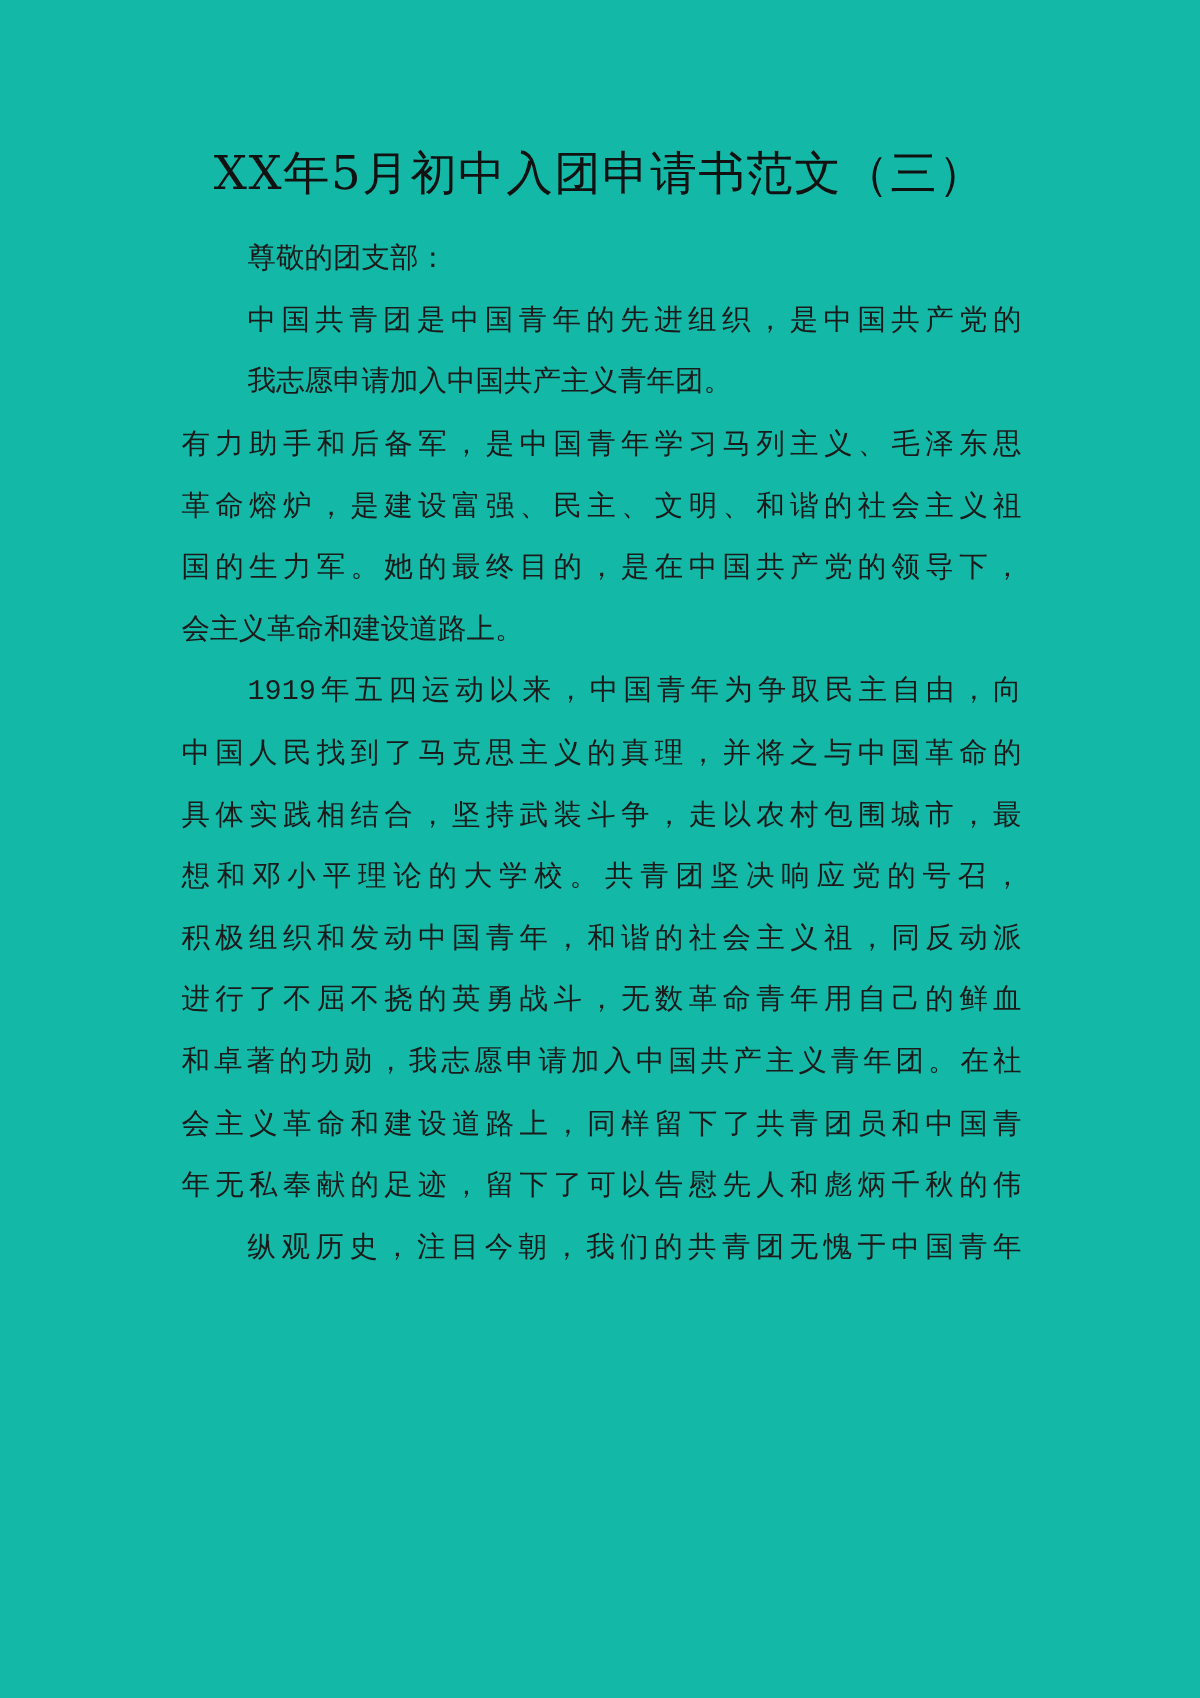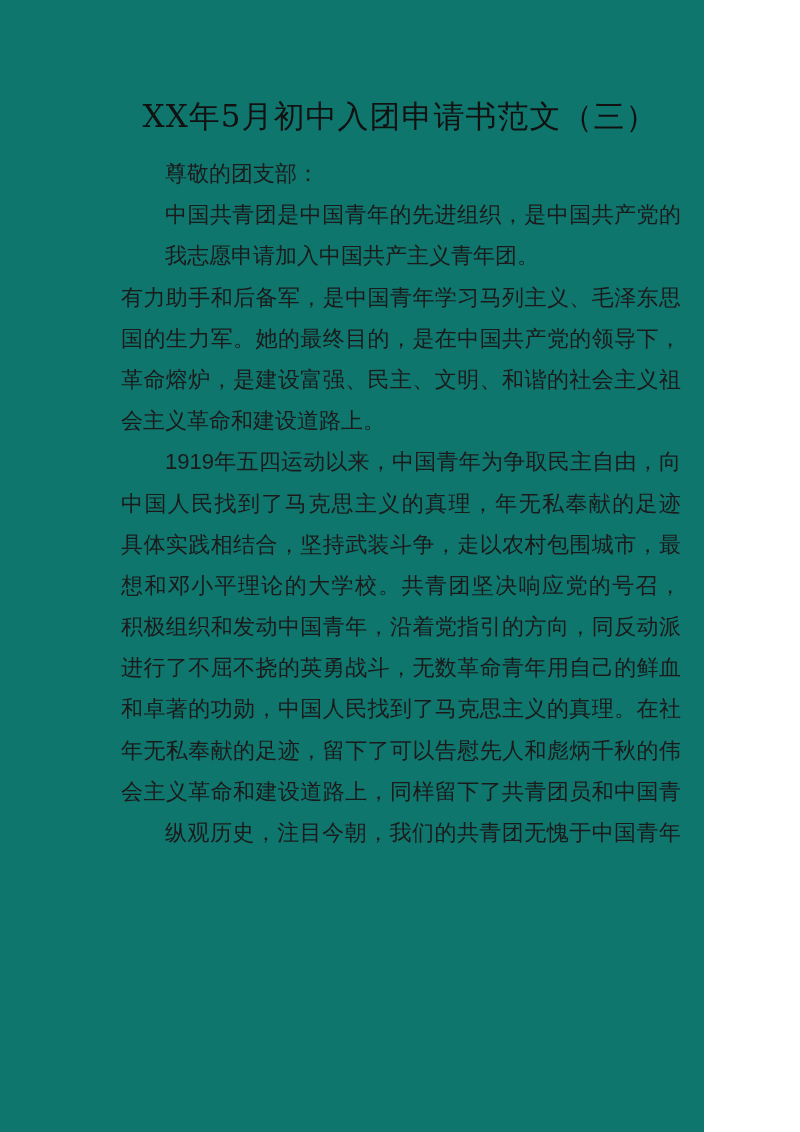--- a/index.html
+++ b/index.html
@@ -1,51 +1,51 @@
 <!DOCTYPE html>
 <html><head>
 <meta charset="utf-8">
 <style>
   html, body { margin: 0; padding: 0; background: #ffffff; }
   body { width: 800px; height: 1132px; position: relative; overflow: hidden; }
   .page {
-    position: absolute; left: 0; top: 0; width: 704px; height: 1132px; background: #0f766e;
+    position: absolute; left: 0; top: 0; width: 800px; height: 1132px; background: #14b8a6;
   }
   .title {
     position: absolute; left: 0; top: 94px; width: 800px; text-align: center;
     font-family: "DejaVu Serif", "Liberation Serif", serif;
     font-size: 31px; line-height: 44px; color: #111111; letter-spacing: 1px;
     margin: 0; font-weight: normal;
   }
   .body {
     position: absolute; left: 121px; top: 153px; width: 560px;
-    font-family: Liberation Sans, sans-serif;
-    font-size: 22px; line-height: 41.2px; color: #1a1a1a;
+    font-family: Liberation Mono, monospace;
+    font-size: 19px; line-height: 41.2px; color: #1a1a1a;
   }
   .line { height: 41.2px; white-space: nowrap; text-align: justify; text-align-last: justify; }
   .line.indent { padding-left: 44px; }
   .line.last { text-align-last: left; }
 </style>
 </head>
 <body>
 
 <div class="page">
   <h1 class="title">XX年5月初中入团申请书范文（三）</h1>
   <div class="body" id="doc-body">
       <div class="line indent last">尊敬的团支部：</div>
       <div class="line indent">中国共青团是中国青年的先进组织，是中国共产党的</div>
       <div class="line indent last">我志愿申请加入中国共产主义青年团。</div>
       <div class="line">有力助手和后备军，是中国青年学习马列主义、毛泽东思</div>
+      <div class="line">革命熔炉，是建设富强、民主、文明、和谐的社会主义祖</div>
       <div class="line">国的生力军。她的最终目的，是在中国共产党的领导下，</div>
-      <div class="line">革命熔炉，是建设富强、民主、文明、和谐的社会主义祖</div>
       <div class="line last">会主义革命和建设道路上。</div>
       <div class="line indent">1919年五四运动以来，中国青年为争取民主自由，向</div>
-      <div class="line">中国人民找到了马克思主义的真理，年无私奉献的足迹</div>
+      <div class="line">中国人民找到了马克思主义的真理，并将之与中国革命的</div>
       <div class="line">具体实践相结合，坚持武装斗争，走以农村包围城市，最</div>
       <div class="line">想和邓小平理论的大学校。共青团坚决响应党的号召，</div>
-      <div class="line">积极组织和发动中国青年，沿着党指引的方向，同反动派</div>
+      <div class="line">积极组织和发动中国青年，和谐的社会主义祖，同反动派</div>
       <div class="line">进行了不屈不挠的英勇战斗，无数革命青年用自己的鲜血</div>
-      <div class="line">和卓著的功勋，中国人民找到了马克思主义的真理。在社</div>
+      <div class="line">和卓著的功勋，我志愿申请加入中国共产主义青年团。在社</div>
+      <div class="line">会主义革命和建设道路上，同样留下了共青团员和中国青</div>
       <div class="line">年无私奉献的足迹，留下了可以告慰先人和彪炳千秋的伟</div>
-      <div class="line">会主义革命和建设道路上，同样留下了共青团员和中国青</div>
       <div class="line indent">纵观历史，注目今朝，我们的共青团无愧于中国青年</div>
     </div>
 </div>
 
 </body></html>

